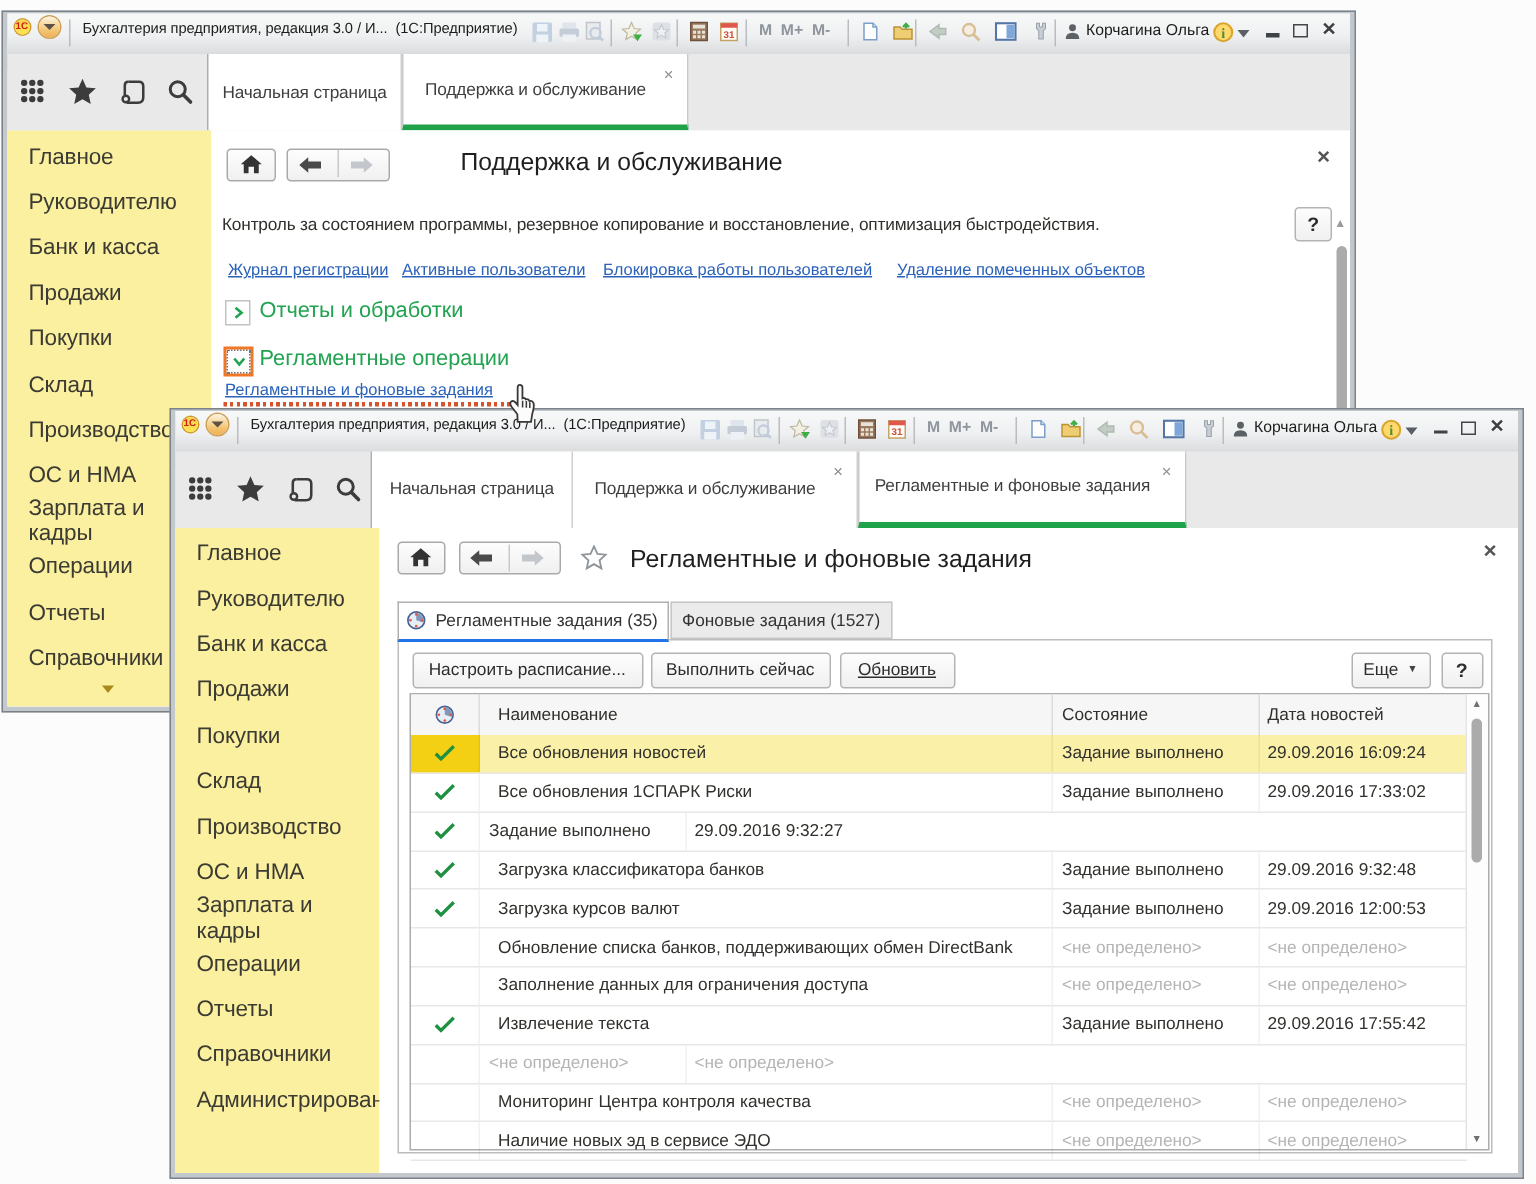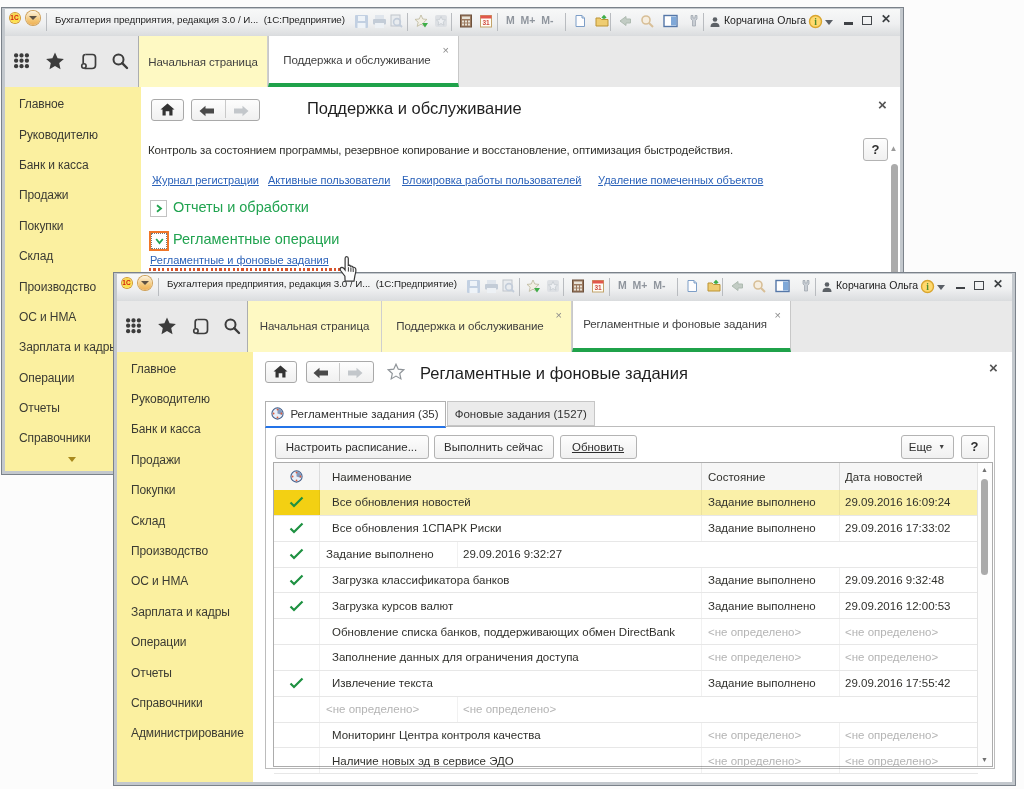--- a/index.html
+++ b/index.html
@@ -1,31 +1,31 @@
 <!DOCTYPE html>
 <html><head><meta charset="utf-8"><style>
 html,body{margin:0;padding:0;}
 body{width:1024px;height:789px;background:#fcfcfc;font-family:"Liberation Sans",sans-serif;position:relative;overflow:hidden;}
 .win{position:absolute;background:#c3c8cd;border:1px solid #7b828a;}
 .wc{position:absolute;left:3px;top:1px;right:3px;bottom:3px;background:#fff;overflow:hidden;}
 .tbar{position:absolute;left:0;top:0;right:0;height:37px;background:linear-gradient(#f7f8f8 0%,#eff0f1 40%,#dcdee0 70%,#c6c9cc 90%,#c0c3c6 100%);}
 .trow{position:absolute;left:0;top:27px;right:0;height:51px;background:#e9e9e9;border-bottom:1px solid #d4d4d4;}
 .tbody{position:absolute;left:0;top:78px;right:0;bottom:0;background:#fff;}
 .side{position:absolute;left:0;top:0;bottom:0;width:136px;background:#fbf0a0;}
-.side .mi{height:30.4px;display:flex;align-items:center;padding-left:14px;font-size:12px;color:#3b3b33;letter-spacing:-0.1px;}
+.side .mi{height:30.4px;display:flex;align-items:center;padding-left:14px;font-size:15px;color:#3b3b33;letter-spacing:-0.1px;}
 .cont{position:absolute;left:136px;top:0;right:0;bottom:0;background:#fff;}
 .logo{position:absolute;width:10px;height:10px;border-radius:50%;background:linear-gradient(#f6d44e 0%,#ffe44e 100%);box-shadow:0 0 0 1px #d29a2c;color:#d01e12;font-size:6.5px;font-weight:bold;text-align:center;line-height:10px;}
 .drop{position:absolute;width:14px;height:14px;border-radius:50%;background:linear-gradient(#fdf4e0,#f2c26e 70%,#eeb057);box-shadow:0 0 0 1px #cf9f55;}
 .drop:after{content:"";position:absolute;left:3px;top:5px;border:4px solid transparent;border-top:4.5px solid #5d5244;}
 .ttxt{position:absolute;font-size:9.8px;letter-spacing:-0.05px;color:#1c1c1c;white-space:nowrap;}
 .tsep{position:absolute;width:1px;height:18px;top:4px;background:#b9bcc0;}
 .ti{position:absolute;top:5px;width:16px;height:16px;}
 .wbtn{position:absolute;color:#3c4043;font-weight:bold;}
 .tri{position:absolute;top:16px;}
-.tab{position:absolute;top:0;height:51px;box-sizing:border-box;border-right:1px solid #cfcfcf;background:#fef9c3;display:flex;align-items:center;justify-content:center;}
+.tab{position:absolute;top:0;height:51px;box-sizing:border-box;border-right:1px solid #cfcfcf;background:#ffffff;display:flex;align-items:center;justify-content:center;}
 .tab.act{background:#fff;border-bottom:4px solid #1fa24a;height:51px;border-right:1px solid #c8c8c8;border-left:1px solid #c8c8c8;padding-top:0;}
 .tabtxt{font-size:11.5px;color:#3f3f3f;white-space:nowrap;letter-spacing:-0.1px;}
 .tabx{position:absolute;right:9px;top:8px;font-size:11px;color:#8a8a8a;}
 .navbtn{position:absolute;border:1px solid #a9a9a9;border-radius:3px;background:linear-gradient(#fdfdfd,#f0f0f0);}
 .xclose{position:absolute;color:#555;font-size:15px;font-weight:bold;}
 .lnk{color:#2b62b9;text-decoration:underline;font-size:11px;white-space:nowrap;text-align:right;}
 .grn{color:#21a350;}
 .btn{position:absolute;height:22px;border:1px solid #b3b3b3;border-radius:3px;background:linear-gradient(#fdfdfd,#f0f0f0);font-size:11.5px;color:#2d2d2d;display:flex;align-items:center;justify-content:center;}
 .ptab{position:absolute;height:25px;box-sizing:border-box;display:flex;align-items:center;background:#ebebeb;border:1px solid #c6c6c6;font-size:11.5px;color:#333;justify-content:center;gap:6px;z-index:2;}
 .ptab.pact{background:#fff;border:1px solid #b0b0b0;border-bottom:2.5px solid #2373e8;height:26.5px;z-index:3;}

